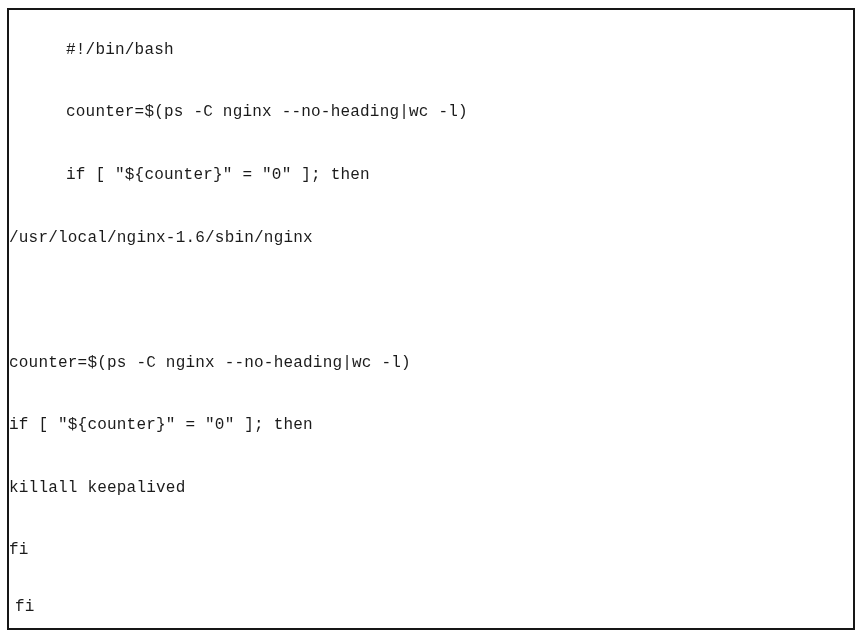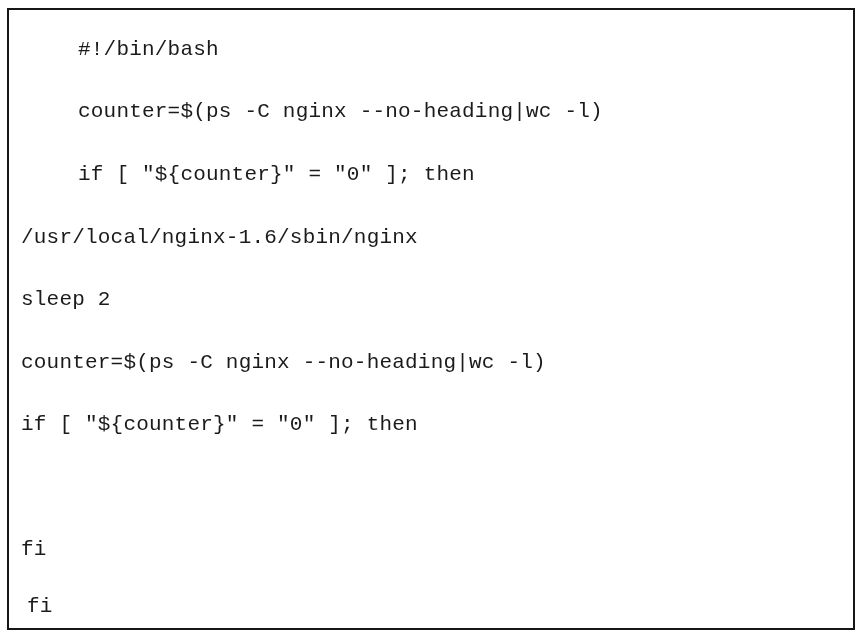--- a/index.html
+++ b/index.html
@@ -42,24 +42,24 @@
     position: absolute;
     left: 0;
     top: 0;
     right: 0;
     bottom: 0;
     padding: 0;
   }
 
   .code-line {
     position: absolute;
-    left: 12px;
+    left: 0;
     white-space: pre;
     font-family: "Liberation Mono", "DejaVu Sans Mono", monospace;
-    font-size: 21px;
+    font-size: 16px;
     line-height: 28px;
     color: #1b1b1b;
     letter-spacing: 0.2px;
     -webkit-font-smoothing: antialiased;
   }
 
   
   .ind-0  { padding-left: 57px; }
   .ind-1  { }
   .ind-out{ padding-left: 6px; }
@@ -84,26 +84,26 @@
     <div id="code-listing">
 
       <div class="code-line ln-0 ind-0" style="color: rgb(27, 27, 27);">#!/bin/bash</div>
 
       <div class="code-line ln-1 ind-0" style="color: rgb(27, 27, 27);">counter=$(ps -C nginx --no-heading|wc -l)</div>
 
       <div class="code-line ln-2 ind-0" style="color: rgb(27, 27, 27);">if [ ″${counter}″ = ″0″ ]; then</div>
 
       <div class="code-line ln-3 ind-1" style="color: rgb(27, 27, 27);">/usr/local/nginx-1.6/sbin/nginx</div>
 
-      <div class="code-line ln-4 ind-1" style="color: rgb(27, 27, 27);">sleep 2</div>
 
       <div class="code-line ln-5 ind-1" style="color: rgb(27, 27, 27);">counter=$(ps -C nginx --no-heading|wc -l)</div>
 
       <div class="code-line ln-6 ind-1" style="color: rgb(27, 27, 27);">if [ ″${counter}″ = ″0″ ]; then</div>
 
+      <div class="code-line ln-7 ind-1" style="color: rgb(27, 27, 27);">killall keepalived</div>
 
       <div class="code-line ln-8 ind-1" style="color: rgb(27, 27, 27);">fi</div>
 
       <div class="code-line ln-9 ind-out" style="color: rgb(27, 27, 27);">fi</div>
 
     </div>
   </div>
 </div>
 
 </body></html>

